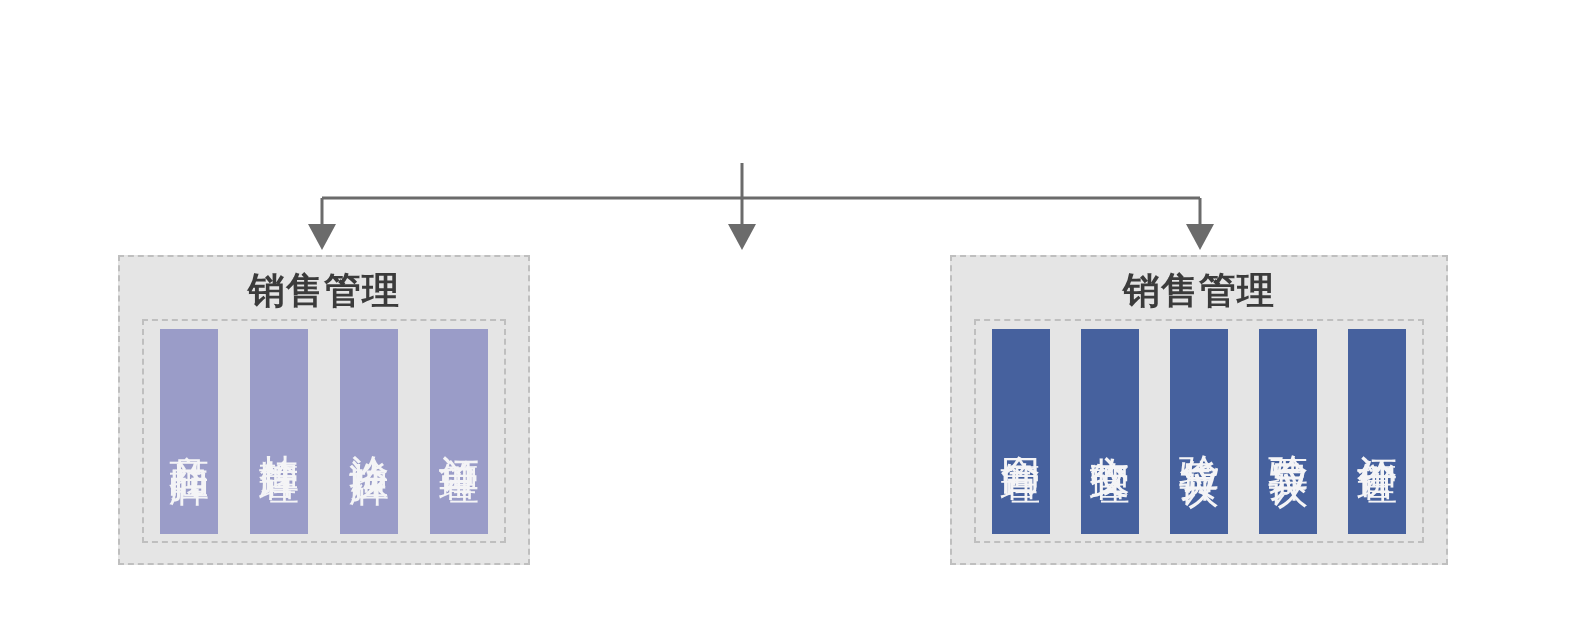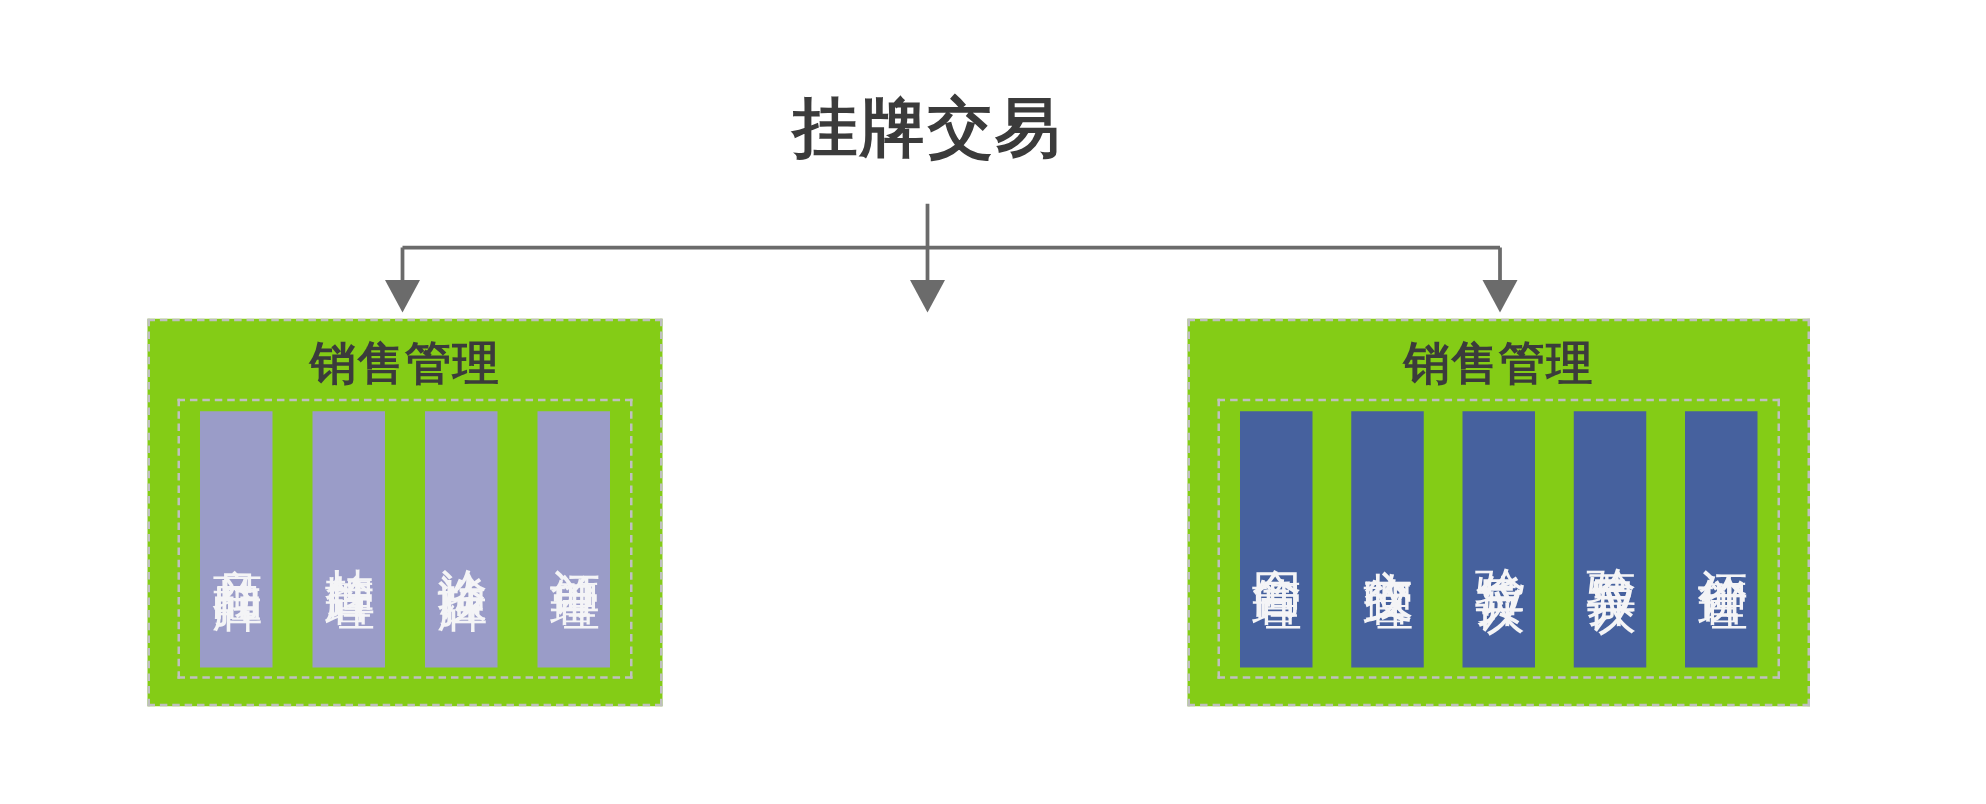--- a/index.html
+++ b/index.html
@@ -40,21 +40,21 @@
     top: 0;
     width: 1589px;
     height: 643px;
     pointer-events: none;
   }
 
   
   .group {
     position: absolute;
     border: 2px dashed #bfbfbf;
-    background: #84cc16;
+    background: #e5e5e5;
     box-sizing: border-box;
   }
   .group-title {
     position: absolute;
     left: 0;
     right: 0;
     top: 12px;
     text-align: center;
     font-size: 37px;
     line-height: 44px;
@@ -96,21 +96,20 @@
     white-space: nowrap;
   }
 
   
 </style>
 </head>
 <body>
 
 <div id="canvas">
 
-  <div id="root-title" style="color: rgb(59, 59, 59);">挂牌交易</div>
 
   <svg id="connector" viewBox="0 0 1589 643" xmlns="http://www.w3.org/2000/svg">
 
     <line x1="742" y1="163" x2="742" y2="198" stroke="#6b6b6b" stroke-width="3"></line>
 
     <line x1="322" y1="198" x2="1200" y2="198" stroke="#6b6b6b" stroke-width="3"></line>
 
     <line x1="322" y1="198" x2="322" y2="226" stroke="#6b6b6b" stroke-width="3"></line>
     <line x1="742" y1="198" x2="742" y2="226" stroke="#6b6b6b" stroke-width="3"></line>
     <line x1="1200" y1="198" x2="1200" y2="226" stroke="#6b6b6b" stroke-width="3"></line>

